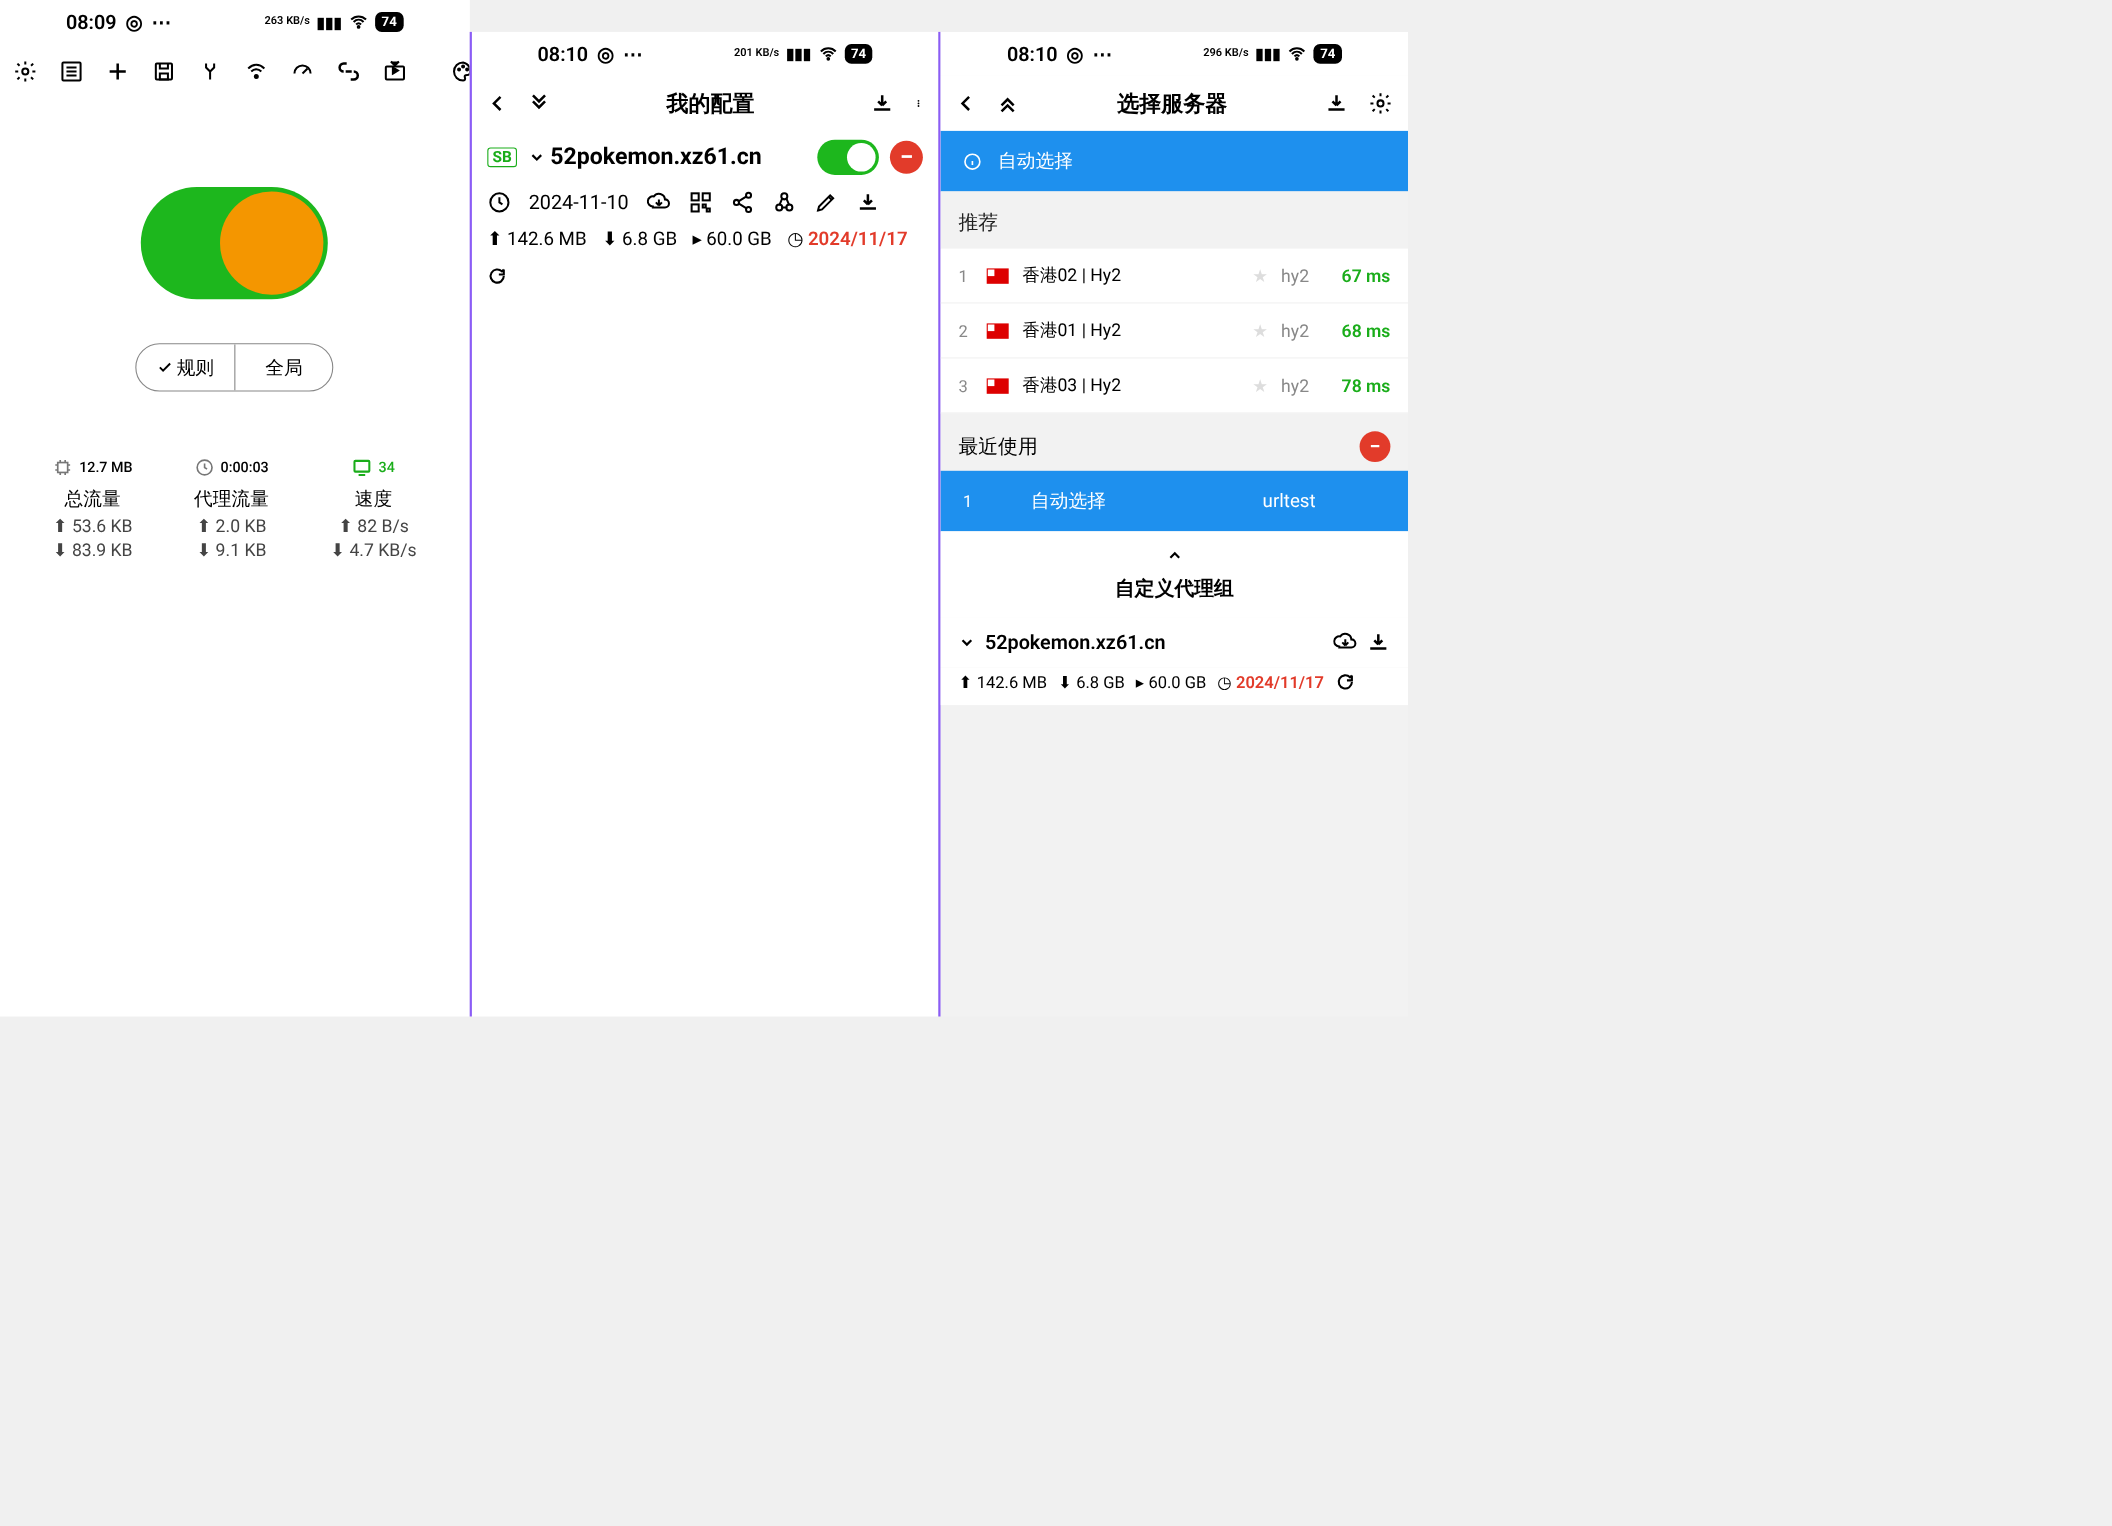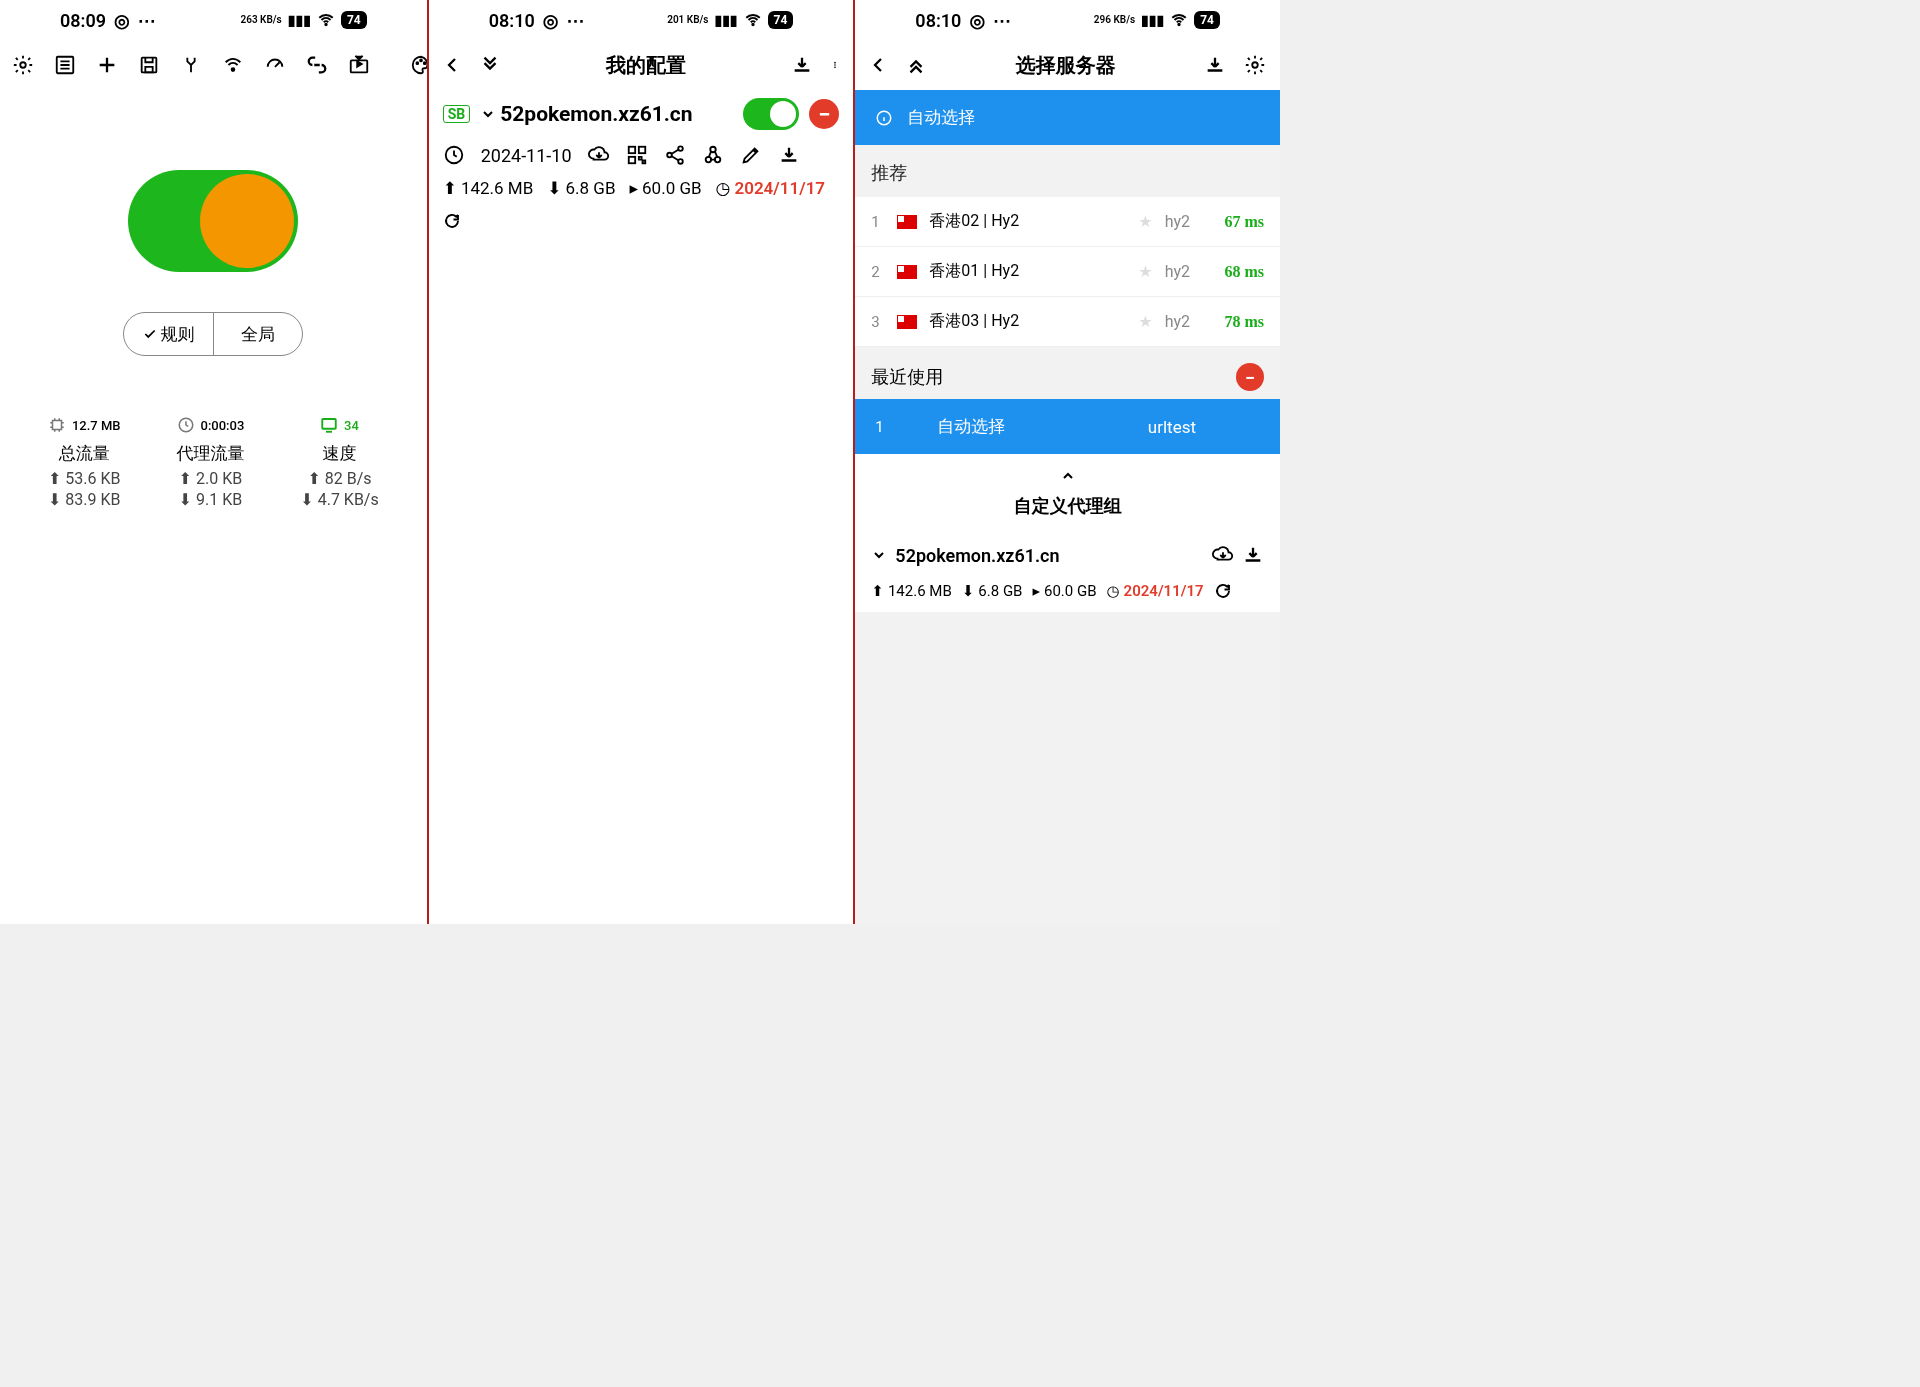--- a/index.html
+++ b/index.html
@@ -1,18 +1,18 @@
 <!DOCTYPE html>
 <html><head>
 <meta charset="utf-8">
 <style>
 * { margin: 0; padding: 0; box-sizing: border-box; }
 body { font-family: -apple-system, "Segoe UI", Roboto, sans-serif; background: #f0f0f0; display: flex; width: 1280px; height: 924px; overflow: hidden; }
 .phone { width: 427px; height: 1180px; background: #fff; position: relative; overflow: hidden; }
-.phone + .phone { border-left: 2px solid #b91c1c; }
+.phone + .phone { border-left: 2px solid #8b5cf6; margin-top: 29px; }
 .p3 { background: #f2f2f2; }
 
 
 .status-bar { height: 40px; padding: 0 60px 0 60px; display: flex; align-items: center; justify-content: space-between; font-weight: 600; font-size: 18px; background:#fff;}
 .status-left { display: flex; align-items: center; gap: 8px; }
 .status-right { display: flex; align-items: center; gap: 6px; font-size: 11px; }
 .speed { font-size: 10px; text-align: right; line-height: 1; }
 .signal { font-size: 14px; }
 .batt { display: inline-flex; align-items: center; background: #000; color: #fff; border-radius: 6px; padding: 2px 6px; font-size: 12px; font-weight: 700; }
 .dots { letter-spacing: 1px; }
@@ -59,21 +59,21 @@
 .blue-row.rec { justify-content: flex-start; }
 .white-row { background: #fff; padding: 16px 20px; display: flex; align-items: center; gap: 14px; font-size: 17px; border-bottom: 1px solid #f2f2f2; }
 .section-head { padding: 16px 16px 12px; font-size: 18px; color: #222; background:#f2f2f2;}
 .srv-row { background: #fff; padding: 14px 16px; display: flex; align-items: center; gap: 12px; border-bottom: 1px solid #eee; font-size: 16px;}
 .srv-idx { width: 14px; color: #888; font-size: 15px; }
 .flag { width: 20px; height: 14px; background: #d00; display: inline-block; position:relative;}
 .flag:before{content:"";position:absolute;left:1px;top:1px;width:6px;height:6px;background:#fff;}
 .srv-name { flex: 1; }
 .star { color: #ddd; font-size: 16px; }
 .proto { color: #888; margin-right: 8px; }
-.ms { color: #1aad1a; font-weight: 600; min-width:54px; text-align:right;font-family:Liberation Serif, serif;}
+.ms { color: #1aad1a; font-weight: 600; min-width:54px; text-align:right;}
 .recent-head { padding: 16px 16px 8px; display: flex; align-items: center; justify-content: space-between; background:#f2f2f2;}
 .recent-head span { font-size: 18px; }
 .minus { width: 28px; height: 28px; background: #e23b2a; border-radius: 50%; color:#fff; display:flex; align-items:center; justify-content:center; font-weight:700;}
 .exp-row { background: #fff; padding: 14px 16px; display: flex; align-items: center; gap: 10px; font-size: 18px; font-weight:600;flex-direction:column;}
 .prov-row { padding: 12px 16px; display:flex; align-items:center; gap:8px; font-size:18px; font-weight:600; background:#fff;}
 .prov-stats { padding: 4px 16px 12px; display:flex; align-items:center; gap:10px; font-size:15px; flex-wrap: wrap; background:#fff;}
 .ritem{display:flex;align-items:center;gap:4px;}
 .svgi{width:22px;height:22px;}
 .svgi-s{width:18px;height:18px;}
 </style>

